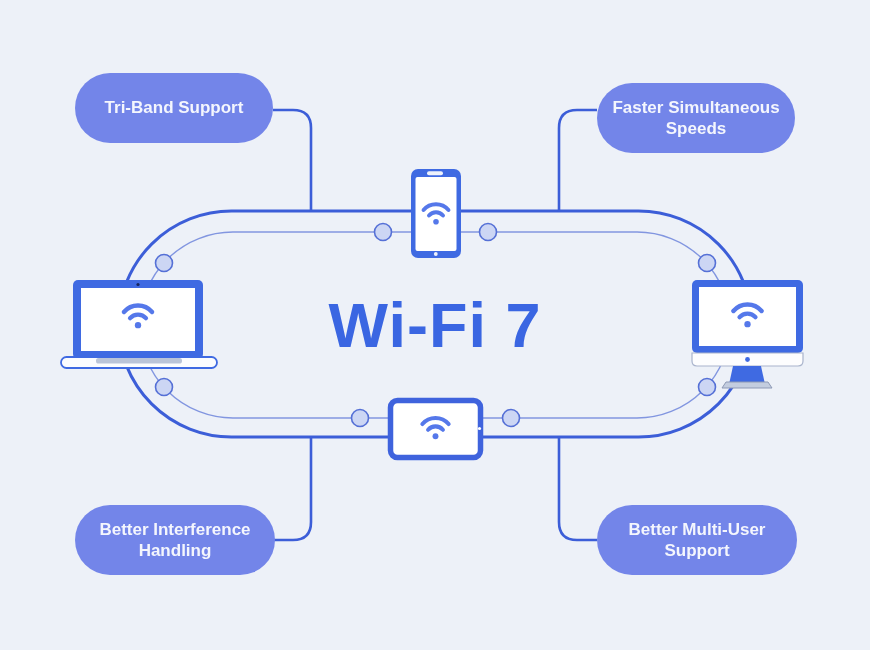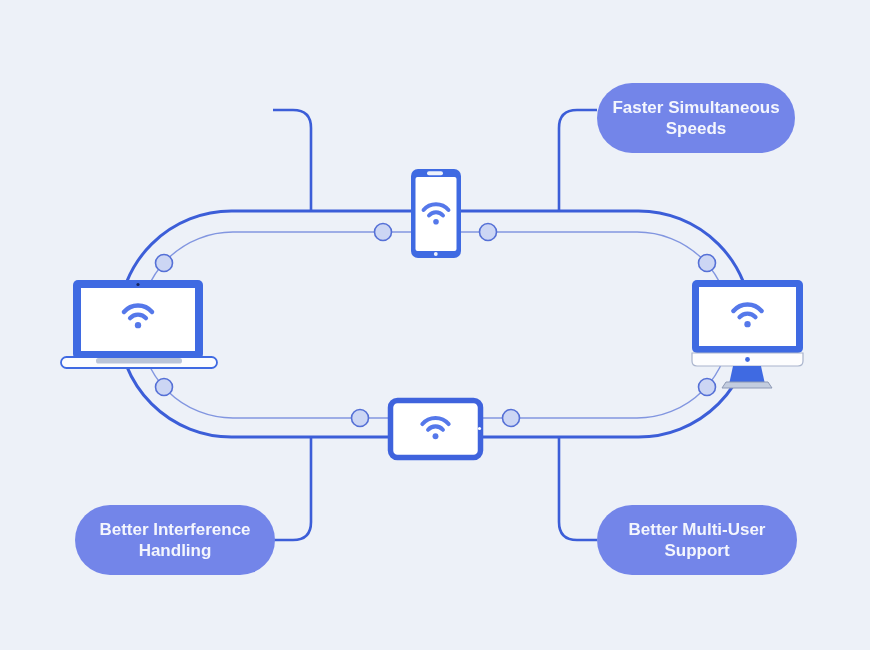--- a/index.html
+++ b/index.html
@@ -79,21 +79,25 @@
       <use href="#wifi-shape" transform="translate(747.5 311) scale(0.88)"></use>
     </g>
 
     <g>
       <rect x="390.5" y="400.5" width="90" height="57" rx="7" fill="#ffffff" stroke="#3f63dd" stroke-width="5.5"></rect>
       <circle cx="479.5" cy="428.5" r="1.6" fill="#ffffff"></circle>
       <use href="#wifi-shape" transform="translate(435.5 424) scale(0.82)"></use>
     </g>
   </svg>
 
+  <div class="title">Wi-Fi 7</div>
 
+  <div class="pill pill-tl">
+    <span>Tri-Band Support</span>
+  </div>
   <div class="pill pill-tr">
     <span>Faster Simultaneous Speeds</span>
   </div>
   <div class="pill pill-bl">
     <span>Better Interference Handling</span>
   </div>
   <div class="pill pill-br">
     <span>Better Multi-User Support</span>
   </div>
 

